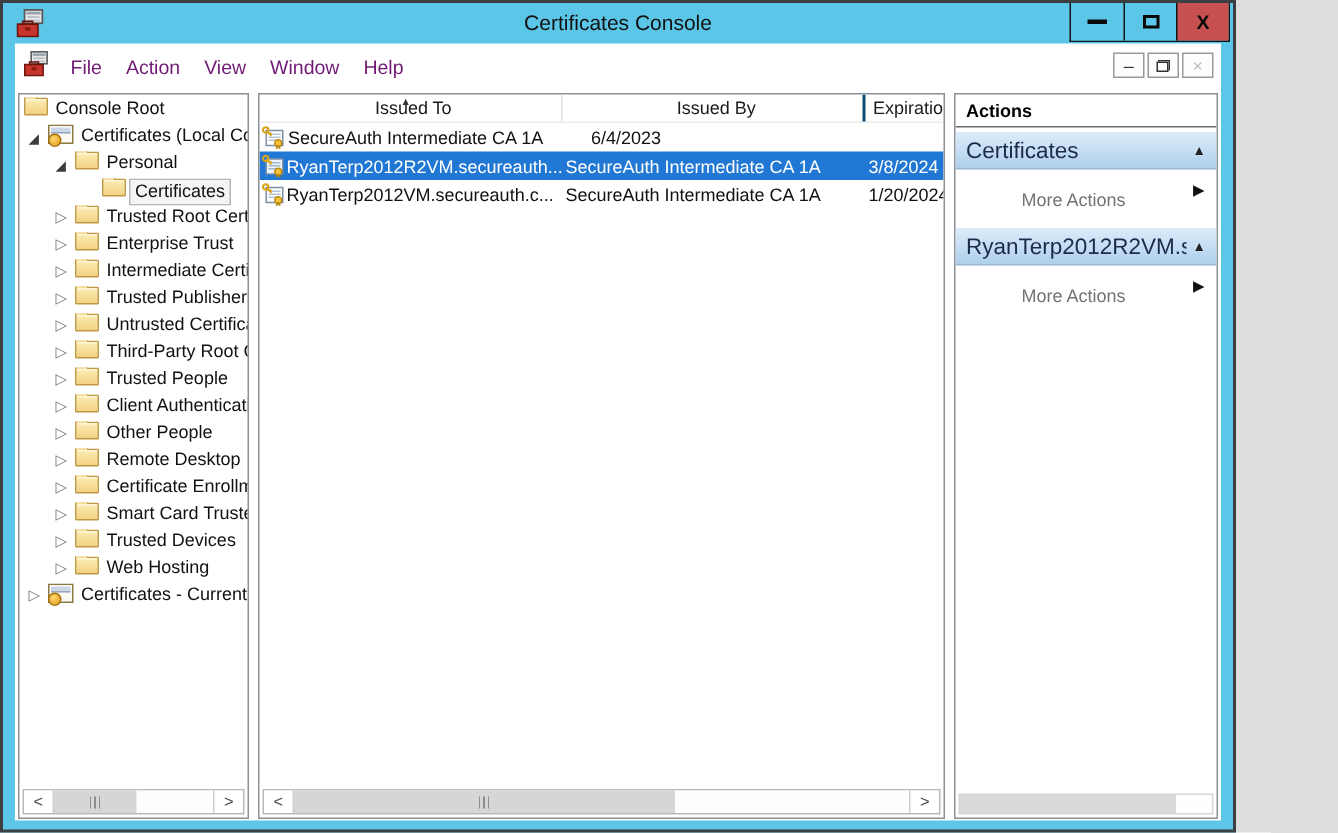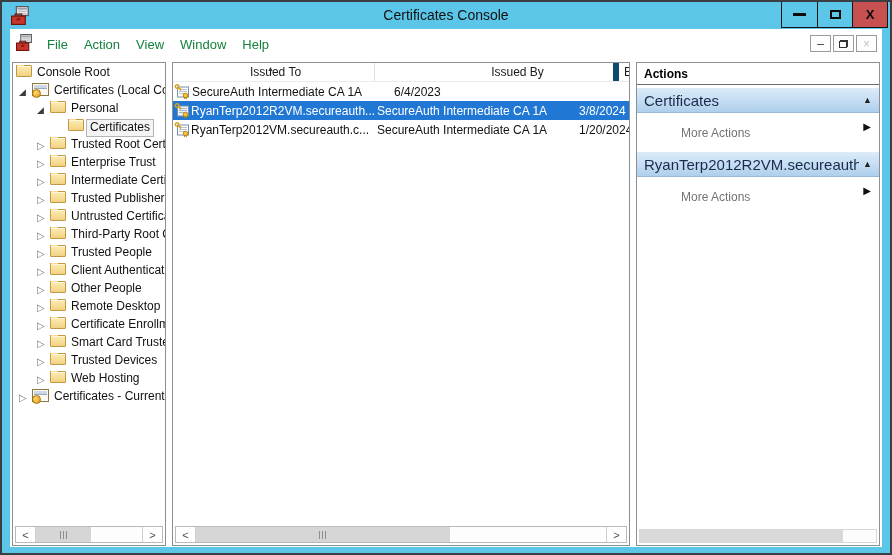--- a/index.html
+++ b/index.html
@@ -1,18 +1,18 @@
 <!DOCTYPE html>
 <html><head>
 <meta charset="utf-8">
 <style>
   * { margin:0; padding:0; box-sizing:border-box; }
   body { font-family: "Liberation Sans", sans-serif; background:#ddd; }
 
-  .window { position:relative; width:892px; height:555px; background:#5bc6e8;
+  .window { position:relative; width:824px; height:555px; background:#5bc6e8;
             border:2px solid #3b3f44; overflow:hidden; }
 
   
   .titlebar { position:relative; height:27px; background:#5bc6e8; }
   .app-icon { position:absolute; left:9px; top:4px; }
   .title { position:absolute; left:0; right:0; top:5px; text-align:center;
            font-size:14px; color:#111; }
   .tb-ctrls { position:absolute; right:2px; top:0; display:flex; height:26px;
               border:1px solid #141414; border-top:none; }
   .tbtn { width:35px; display:flex; align-items:center; justify-content:center;
@@ -21,21 +21,21 @@
   .tbtn.close { background:#c75050; font-weight:bold; font-size:13px; color:#0a0a0a; }
   .min-glyph { width:13px; height:3px; background:#0a0a0a; }
   .max-glyph { width:11px; height:9px; border:2px solid #0a0a0a; background:transparent; }
 
   
   .client { position:absolute; left:8px; right:8px; top:27px; bottom:6px; background:#fff; }
 
   
   .menubar { position:relative; height:31px; display:flex; align-items:center; padding-left:6px; }
   .menubar .mmc-small { margin-right:6px; }
-  .menu-item { padding:3px 8px; font-size:13px; color:#15803d; cursor:default; }
+  .menu-item { padding:3px 8px; font-size:13px; color:#701a75; cursor:default; }
   .child-ctrls { position:absolute; right:5px; top:6px; display:flex; gap:2px; }
   .cbtn { width:21px; height:17px; border:1px solid #9a9a9a; background:#fdfdfd;
           display:flex; align-items:center; justify-content:center; font-size:12px; color:#333; }
   .cbtn.disabled { color:#c3c3c3; }
   .restore-glyph { position:relative; width:9px; height:8px; }
   .restore-glyph::before { content:""; position:absolute; top:0; right:0; width:6px; height:5px; border:1px solid #333; }
   .restore-glyph::after  { content:""; position:absolute; bottom:0; left:0; width:6px; height:5px; border:1px solid #333; background:#fdfdfd; }
 
   
   .panes { position:absolute; left:2px; right:2px; top:33px; bottom:1px; display:flex; gap:6px; }
@@ -61,21 +61,21 @@
   .store { width:17px; height:13px; position:relative; background:#fbfaf3; border:1px solid #8c7845; }
   .store::before { content:""; position:absolute; left:1px; right:1px; top:1px; height:3px;
             background:#cdd7e7; border-bottom:1px solid #9aa7bd; }
   .store::after { content:""; position:absolute; left:-1px; bottom:-3px; width:7px; height:7px; border-radius:50%;
             background:radial-gradient(circle at 35% 35%, #ffd76e, #e09c1a); border:1px solid #a8720a; }
 
   
   .lheader { height:19px; display:flex; flex:none; border-bottom:1px solid #ececec; position:relative;text-align:center; }
   .hcell { font-size:12px; color:#1a1a1a; padding:2px 0 0 4px; white-space:nowrap; overflow:hidden; }
   .h1 { width:202px; border-right:1px solid #e0e0e0; position:relative; }
-  .h2 { width:202px; border-right:6px solid #0c4a6e; padding-left:5px;margin-left:42px; }
+  .h2 { width:202px; border-right:2px solid #0c4a6e; padding-left:5px; }
   .h3 { flex:1; padding-left:5px; }
   .sort-arrow { position:absolute; left:94px; top:2px; font-size:7px; color:#333; }
   .lrow { height:19px; display:flex; align-items:center; padding-left:1px; white-space:nowrap; cursor:default; }
   .lrow .certicon { flex:none; margin-right:1px; }
   .cell { font-size:12px; color:#111; overflow:hidden; white-space:nowrap; }
   .cc1 { width:185px; } .cc2 { width:203px; padding-left:1px; } .cc3 { flex:1; }
   .lrow.selected { background:#2178d4; }
   .lrow.selected .cell { color:#fff; }
 
   

